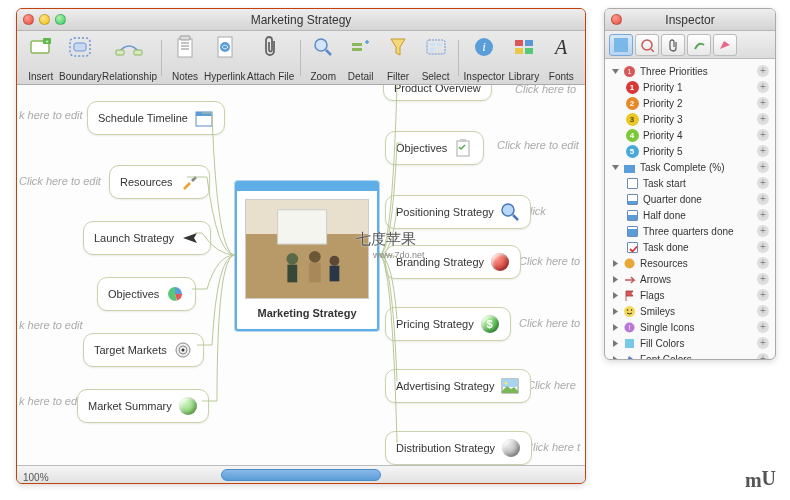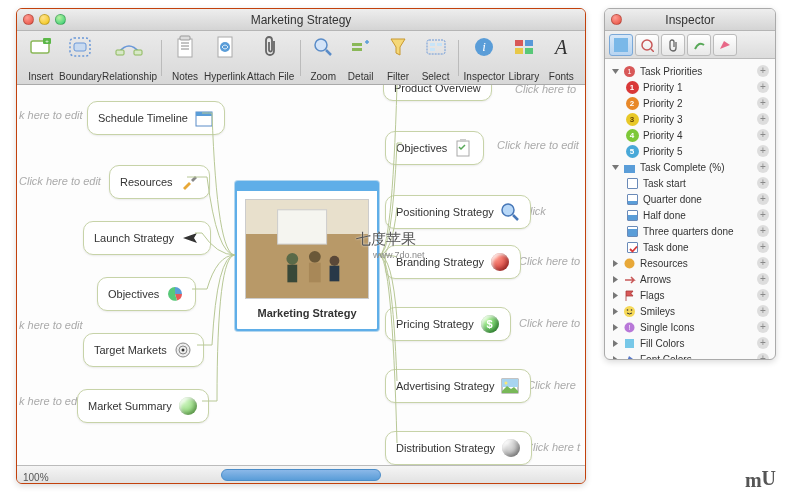--- a/index.html
+++ b/index.html
@@ -426,21 +426,21 @@
           <svg viewBox="0 0 9 9">
             <path d="M1 2 h7 l-3.5 5 z" fill="#777"></path>
           </svg>
         </span>
         <span class="ticon">
           <svg width="13" height="13">
             <circle cx="6.5" cy="6.5" r="5.5" fill="#d85858"></circle>
             <text x="6.5" y="9" font-size="7" fill="#fff" text-anchor="middle">1</text>
           </svg>
         </span>
-        <span>Task Priorities</span>
+        <span>Three Priorities</span>
         <span class="add-btn">+</span>
       </div>
       <div class="tree-row indent1">
         <span class="ticon">
           <span class="pn p1">1</span>
         </span>
         <span>Priority 1</span>
         <span class="add-btn">+</span>
       </div>
       <div class="tree-row indent1">

